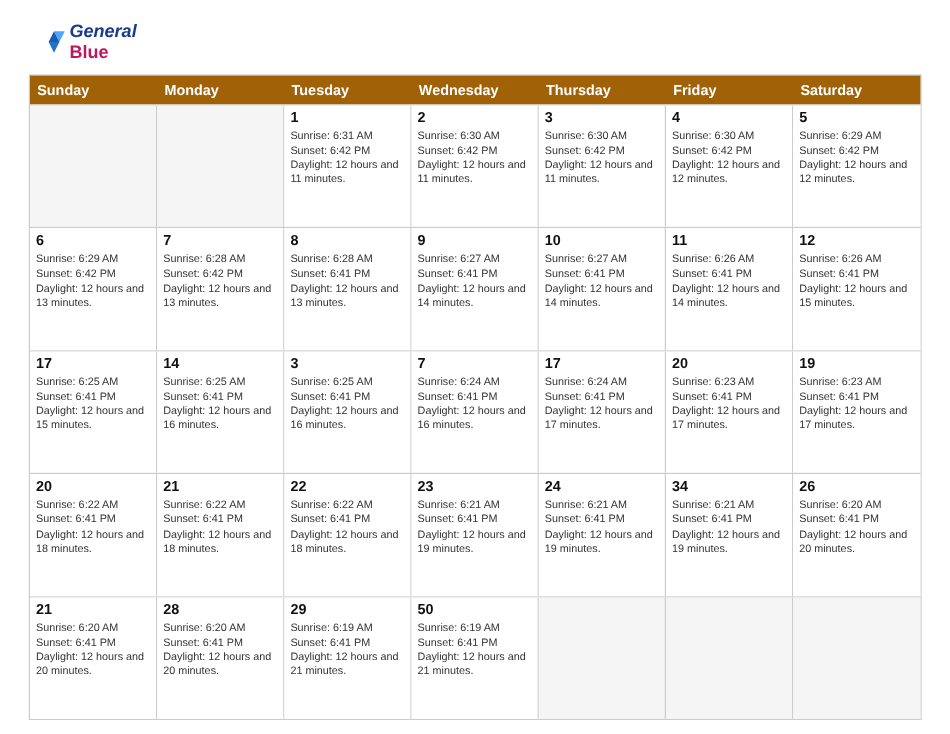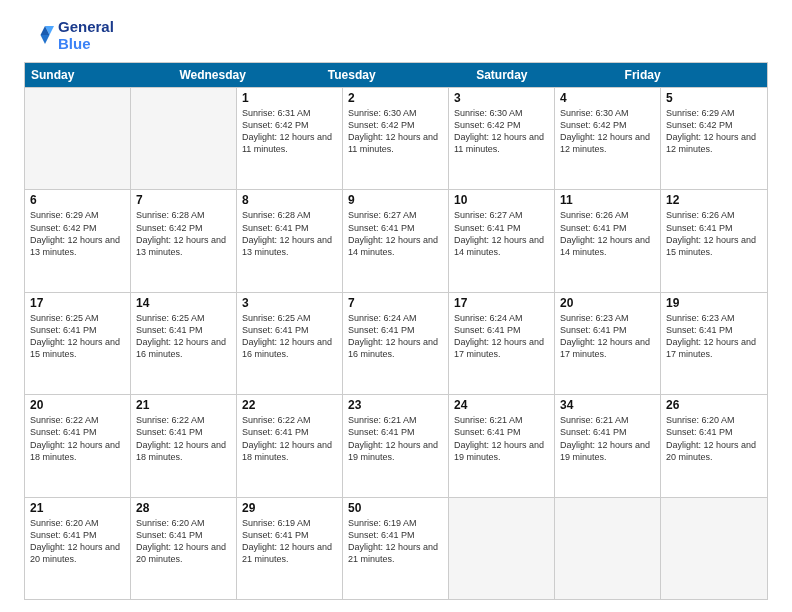--- a/index.html
+++ b/index.html
@@ -46,22 +46,22 @@
       font-weight: normal;
     }
     .calendar {
       flex: 1;
       display: flex;
       flex-direction: column;
       border: 1px solid #ccc;
     }
     .cal-header {
       display: grid;
-      grid-template-columns: repeat(5, 1fr);
-      background: #0369a1;
+      grid-template-columns: repeat(7, 1fr);
+      background: #a16207;
     }
     .cal-header-cell {
       color: #fff;
       font-size: 12px;
       font-weight: bold;
       padding: 5px 6px;
       text-align: left;
     }
     .cal-body {
       flex: 1;
@@ -106,37 +106,39 @@
 
 <div class="page">
   <div class="header">
     <div class="logo">
       <svg class="logo-icon" viewBox="0 0 40 40">
         <polygon points="28,8 40,8 34,20" fill="#4da6ff"></polygon>
         <polygon points="28,8 34,20 22,20" fill="#1a5cb0"></polygon>
         <polygon points="22,20 34,20 28,32" fill="#2272cc"></polygon>
       </svg>
       <div>
-        <div style="font-size:15px;font-weight:bold;color:#1a3a8c;">General</div>
-        <div style="font-size:15px;font-weight:bold;color:#3b82f6;">Blue</div>
+        <div style="font-size:15px;font-weight:bold;color:#1a3a8c;font-style:italic;">General</div>
+        <div style="font-size:15px;font-weight:bold;color:#be185d;">Blue</div>
       </div>
     </div>
     <div class="title-block">
       <h1></h1>
       <h2></h2>
     </div>
   </div>
 
   <div class="calendar">
     <div class="cal-header">
     <div class="cal-header-cell">Sunday</div>
+        <div class="cal-header-cell">Monday</div>
+        <div class="cal-header-cell">Tuesday</div>
         <div class="cal-header-cell">Wednesday</div>
-        <div class="cal-header-cell">Tuesday</div>
+        <div class="cal-header-cell">Thursday</div>
+        <div class="cal-header-cell">Friday</div>
         <div class="cal-header-cell">Saturday</div>
-        <div class="cal-header-cell">Friday</div>
       </div>
     <div class="cal-body">
     <div class="cal-row">
           <div class="cal-cell empty"></div>
           <div class="cal-cell empty"></div>
           <div class="cal-cell">
             <div class="day-num">1</div>
             <div class="cell-text" style="white-space: pre-line;">Sunrise: 6:31 AM
 Sunset: 6:42 PM
 Daylight: 12 hours and 11 minutes.</div>

